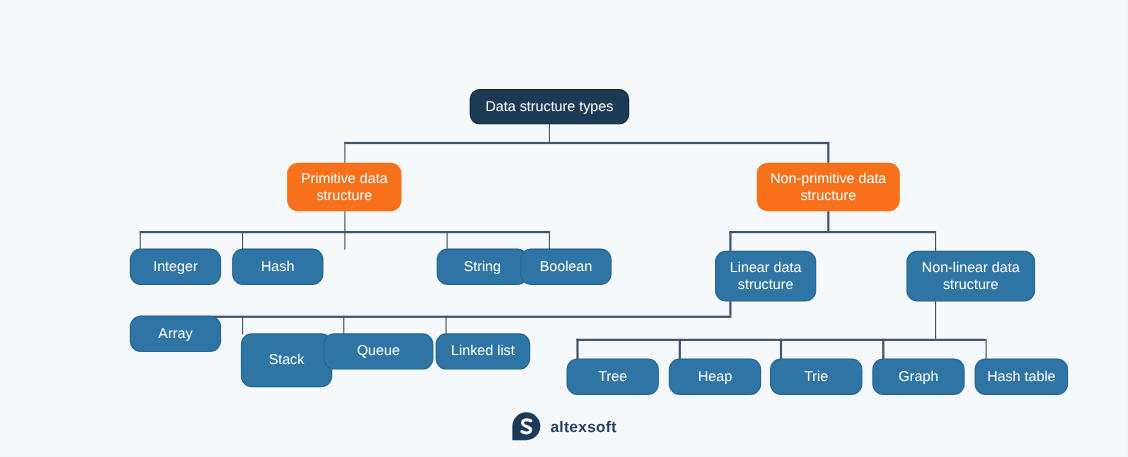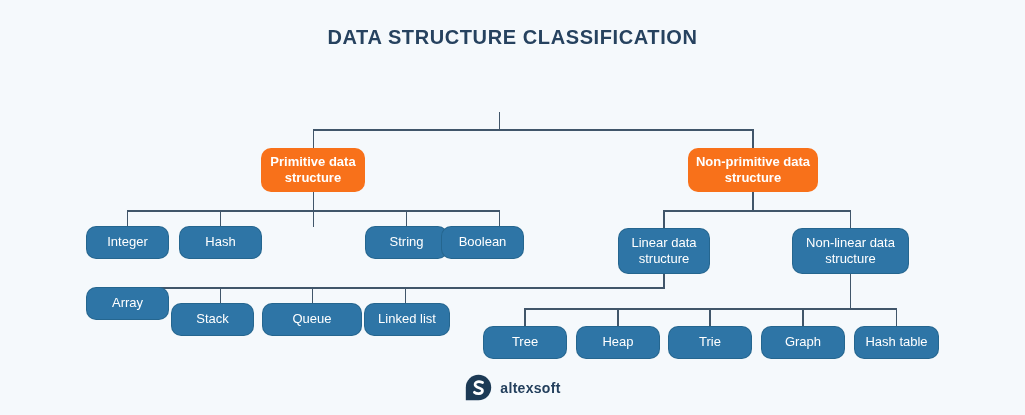--- a/index.html
+++ b/index.html
@@ -11,37 +11,36 @@
   .title{
     position:absolute;top:26px;left:0;width:100%;text-align:center;
     font-size:20px;font-weight:700;letter-spacing:.6px;color:#26425f;margin:0;
   }
   .node{
     position:absolute;display:flex;align-items:center;justify-content:center;
     text-align:center;color:#ffffff;font-size:13px;line-height:1.25;
     box-sizing:border-box;padding:2px 4px;
   }
   .root{background:#1c3a55;border-radius:8px;box-shadow:0 0 0 1px #12293d;}
-  .cat{background:#f8711a;border-radius:10px;font-weight:700;}
-  .leaf{background:#2e75a6;border-radius:9px;box-shadow:0 0 0 1px #25668f;}
+  .cat{background:#f8711a;border-radius:10px;font-weight:400;}
+  .leaf{background:#2e75a6;border-radius:9px;box-shadow:0 0 0 1px #25668f;margin-left:32px;}
   .lv,.lh{position:absolute;background:#41566a;display:block;}
   .lv{width:1.5px;}
   .lh{height:1.5px;}
   .footer{
     position:absolute;top:373px;left:0;width:100%;
     display:flex;align-items:center;justify-content:center;gap:7px;
   }
   .brand{font-size:14px;font-weight:700;color:#24405d;letter-spacing:.3px;}
 </style>
 </head>
 <body>
 
 <div class="stage">
 
-  <h1 class="title">DATA STRUCTURE CLASSIFICATION</h1>
 
   <i class="lv" style="left:498.75px;top:112px;height:17px"></i>
   <i class="lh" style="left:312.75px;top:129px;width:440px"></i>
   <i class="lv" style="left:312.75px;top:129px;height:19px"></i>
   <i class="lv" style="left:752.25px;top:129px;height:19px"></i>
 
   <i class="lv" style="left:312.75px;top:192px;height:18px"></i>
   <i class="lh" style="left:126.75px;top:210px;width:373px"></i>
   <i class="lv" style="left:126.75px;top:210px;height:17px"></i>
   <i class="lv" style="left:219.75px;top:210px;height:17px"></i>
@@ -62,35 +61,36 @@
   <i class="lv" style="left:404.75px;top:287px;height:17px"></i>
 
   <i class="lv" style="left:849.75px;top:273px;height:35px"></i>
   <i class="lh" style="left:524.25px;top:308px;width:372px"></i>
   <i class="lv" style="left:524.25px;top:308px;height:19px"></i>
   <i class="lv" style="left:617.25px;top:308px;height:19px"></i>
   <i class="lv" style="left:709.25px;top:308px;height:19px"></i>
   <i class="lv" style="left:802.25px;top:308px;height:19px"></i>
   <i class="lv" style="left:895.75px;top:308px;height:19px"></i>
 
+  <div class="node root" style="left:428px;top:82px;width:143px;height:30px">Data structure types</div>
 
   <div class="node cat" style="left:261px;top:148px;width:104px;height:44px">Primitive data structure</div>
 
   <div class="node cat" style="left:688px;top:148px;width:130px;height:44px">Non-primitive data structure</div>
 
   <div class="node leaf" style="left:87px;top:227px;width:81px;height:31px">Integer</div>
   <div class="node leaf" style="left:180px;top:227px;width:81px;height:31px">Hash</div>
   <div class="node leaf" style="left:366px;top:227px;width:81px;height:31px">String</div>
   <div class="node leaf" style="left:442px;top:227px;width:81px;height:31px">Boolean</div>
 
   <div class="node leaf" style="left:619px;top:229px;width:90px;height:44px">Linear data structure</div>
   <div class="node leaf" style="left:793px;top:229px;width:115px;height:44px">Non-linear data structure</div>
 
   <div class="node leaf" style="left:87px;top:288px;width:81px;height:31px">Array</div>
-  <div class="node leaf" style="left:172px;top:304px;width:81px;height:31px">Stack</div>
+  <div class="node leaf" style="left:188px;top:304px;width:81px;height:47px">Stack</div>
   <div class="node leaf" style="left:263px;top:304px;width:98px;height:31px">Queue</div>
   <div class="node leaf" style="left:365px;top:304px;width:84px;height:31px">Linked list</div>
 
   <div class="node leaf" style="left:484px;top:327px;width:82px;height:31px">Tree</div>
   <div class="node leaf" style="left:577px;top:327px;width:82px;height:31px">Heap</div>
   <div class="node leaf" style="left:669px;top:327px;width:82px;height:31px">Trie</div>
   <div class="node leaf" style="left:762px;top:327px;width:82px;height:31px">Graph</div>
   <div class="node leaf" style="left:855px;top:327px;width:83px;height:31px">Hash table</div>
 
   <div class="footer">

